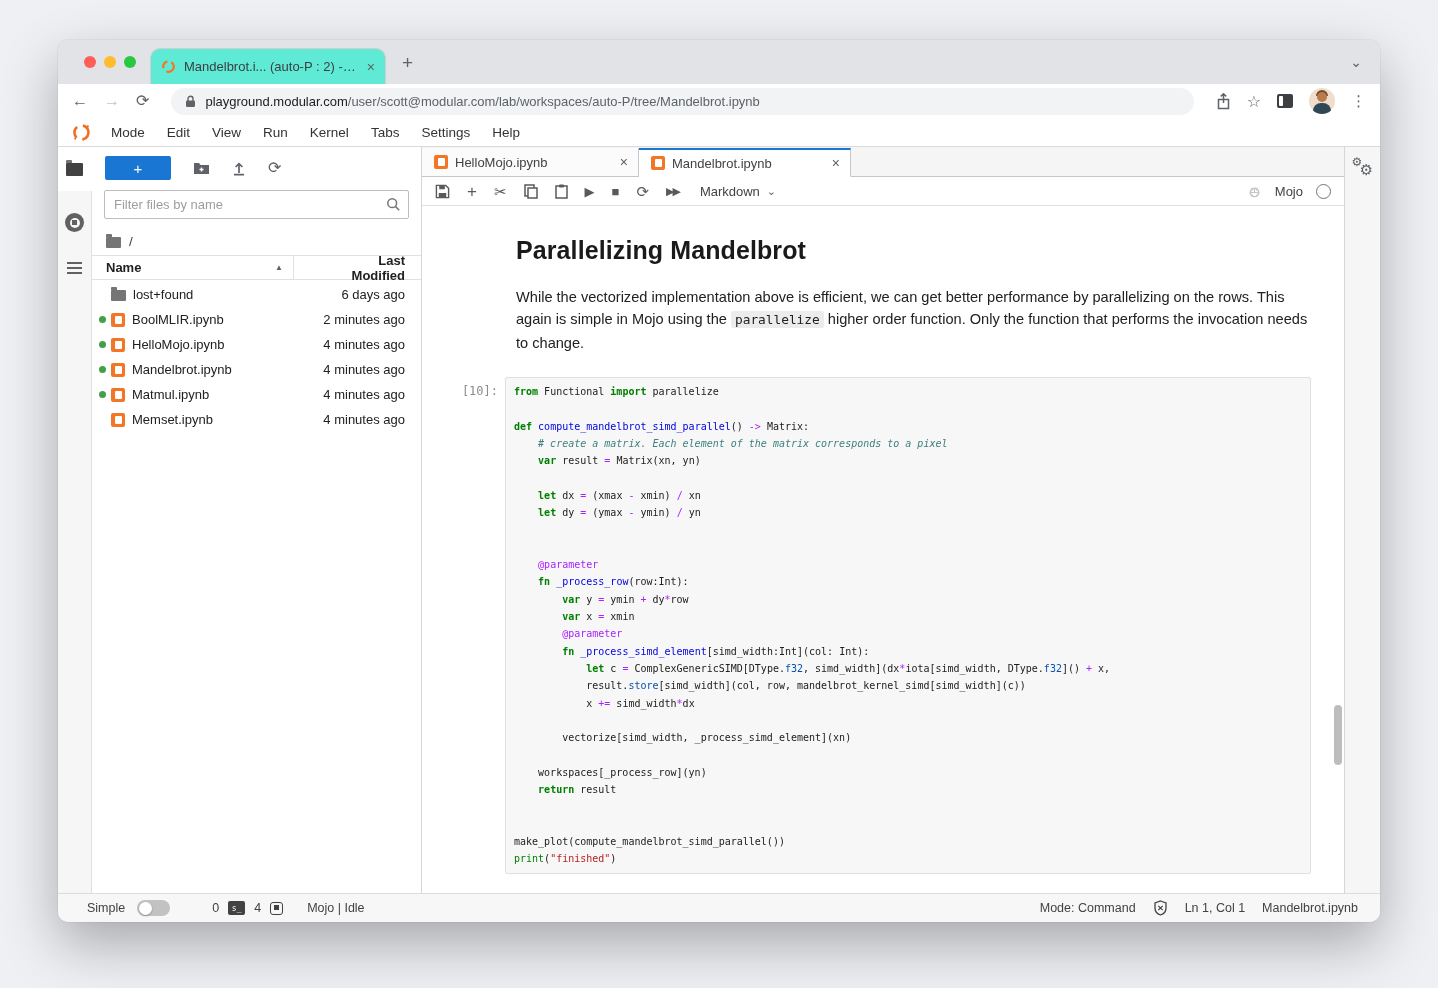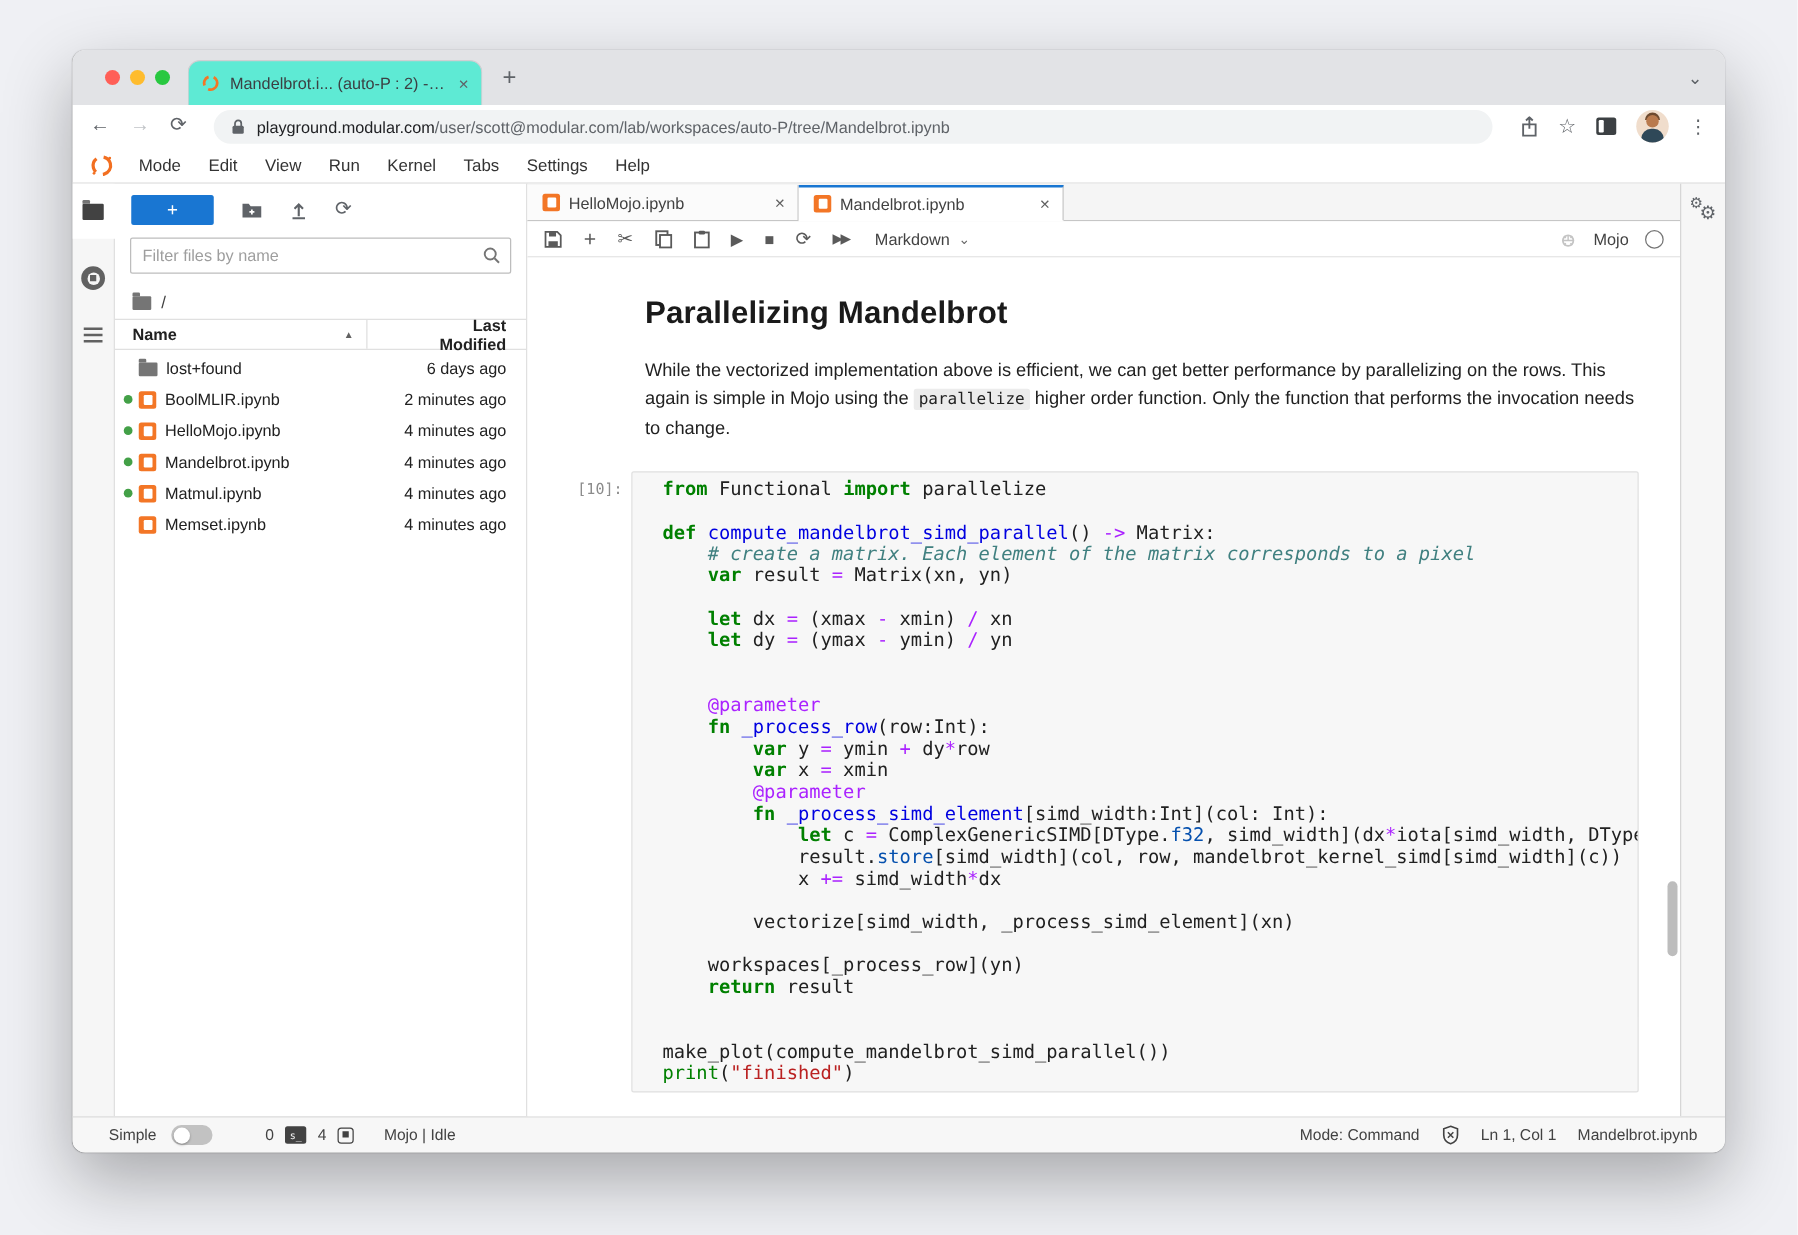--- a/index.html
+++ b/index.html
@@ -102,21 +102,21 @@
   .kernel-name{ font-size:13px; color:#424242; }
   .kernel-circle{ width:15px; height:15px; border:1.5px solid #757575; border-radius:50%; background:#fff; }
   .nbarea{ flex:1; background:#fff; position:relative; overflow:hidden; }
   .mdcell{ margin:30px 0 0 94px; max-width:792px; }
   .mdcell h1{ font-size:25px; font-weight:600; color:#1a1a1a; letter-spacing:.1px; }
   .mdcell p{ font-size:14.6px; line-height:22.4px; color:#212121; margin-top:21px; }
   .inlinecode{ font-family:"DejaVu Sans Mono", monospace; font-size:12.8px; background:#ececec; padding:1px 4px; border-radius:2px; }
   .codecell{ display:flex; margin-top:23px; }
   .prompt{ width:83px; flex:none; text-align:right; padding:7px 7px 0 0; font-family:"DejaVu Sans Mono",monospace; font-size:12px; color:#8c8c8c; }
   .editor{ flex:1; margin-right:33px; background:#f7f7f7; border:1px solid #e0e0e0; border-radius:2px; padding:5px 8px; overflow:hidden; }
-  .cm-line{ font-family:"DejaVu Sans Mono",monospace; font-size:15px; line-height:17.3px; white-space:pre; color:#212121; min-height:17.3px;margin-left:16px; }
+  .cm-line{ font-family:"DejaVu Sans Mono",monospace; font-size:10px; line-height:17.3px; white-space:pre; color:#212121; min-height:17.3px; }
   .tk-kw{ color:#008000; font-weight:bold; }
   .tk-def{ color:#0000e0; }
   .tk-prop{ color:#0550ae; }
   .tk-op{ color:#aa22ff; }
   .tk-meta{ color:#aa22ff; }
   .tk-cm{ color:#408080; font-style:italic; }
   .tk-str{ color:#ba2121; }
   .tk-bi{ color:#008000; }
   .vthumb{ position:absolute; right:2px; top:499px; width:8px; height:60px; background:#bdbdbd; border-radius:4px; }
   .rightstrip{ width:36px; background:#f6f6f6; border-left:1px solid #d6d6d6; flex:none; display:flex; justify-content:center; }

